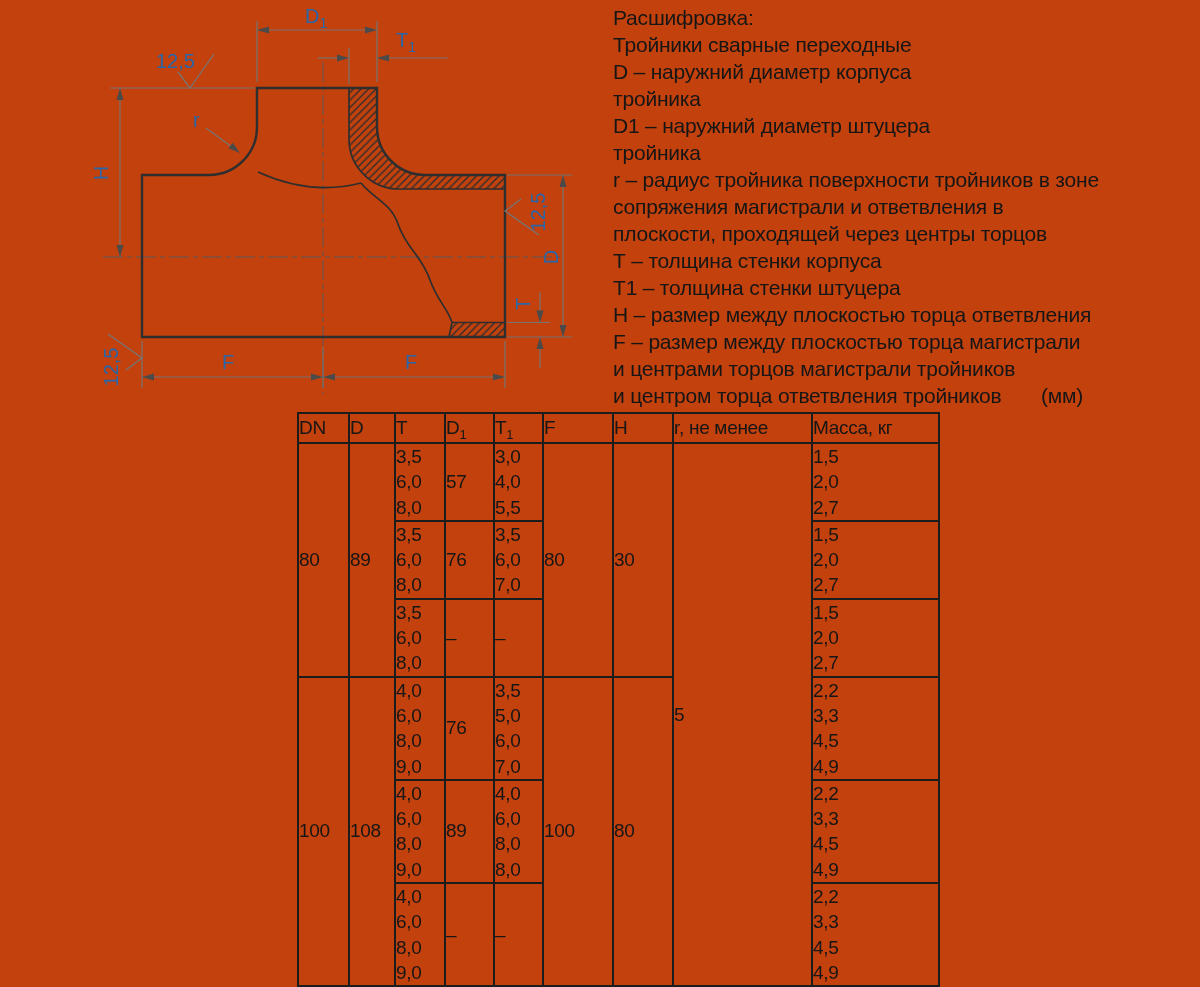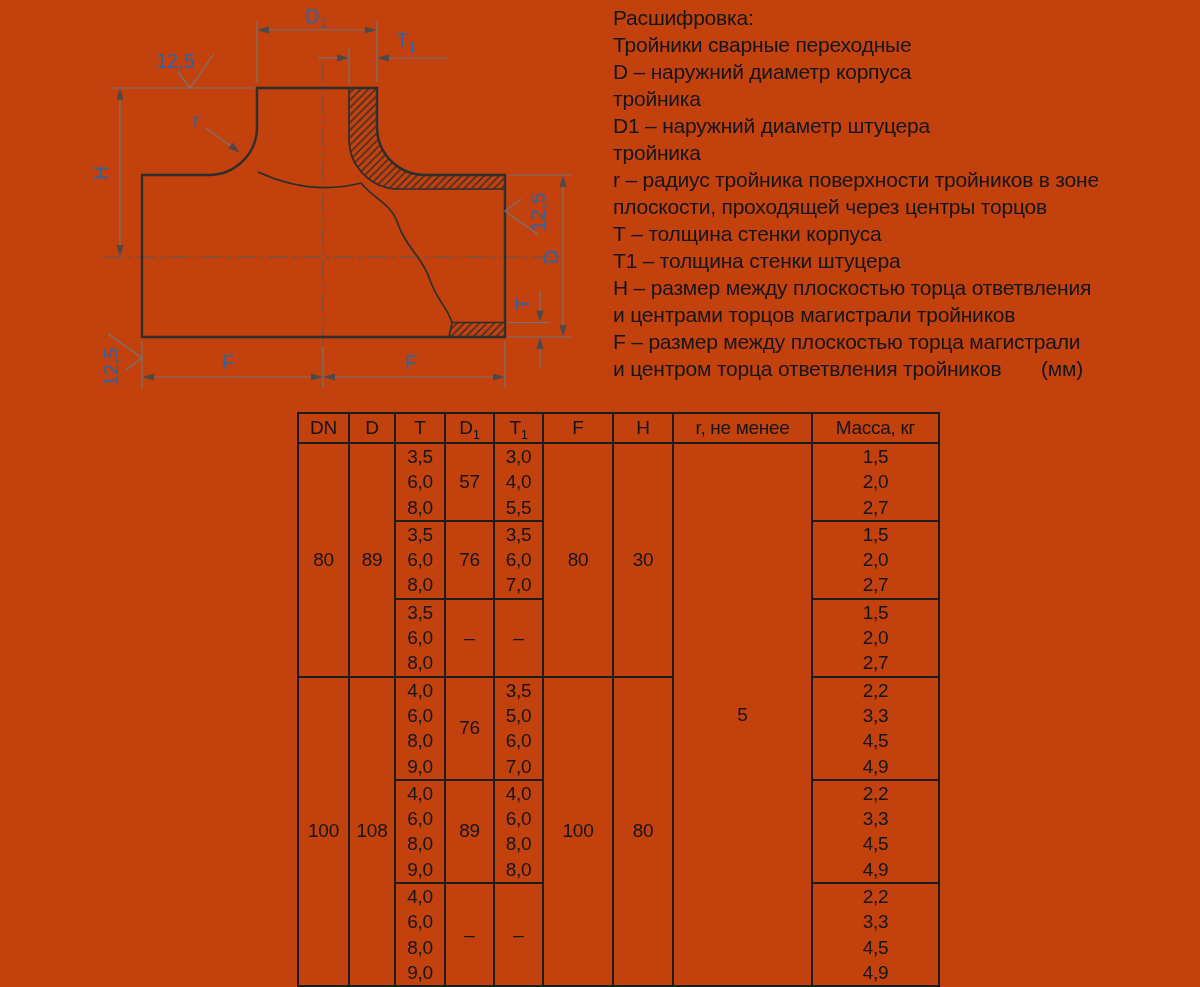--- a/index.html
+++ b/index.html
@@ -17,21 +17,21 @@
     font-size:21px; line-height:27px; letter-spacing:-0.2px; color:#161616;
   }
   
   .spec-table-wrap { position:absolute; left:297px; top:412px; }
   table.spec {
     border-collapse:collapse; table-layout:fixed; width:641px;
     font-size:19px; letter-spacing:-0.3px; color:#161616;
   }
   table.spec th, table.spec td {
     border-left:2px solid #1c1c1c; border-right:2px solid #1c1c1c;
-    padding:0; text-align:center; vertical-align:middle;
+    padding:0; text-align:left; vertical-align:middle;
     font-weight:normal; overflow:hidden;
   }
   table.spec { border:2px solid #1c1c1c; }
   table.spec thead th { border-bottom:2px solid #1c1c1c; height:28px; }
   tr.row-g80  { height:76.6px; }
   tr.row-g100 { height:101px; }
   tr.sub td         { border-top:2px solid #1c1c1c; }
   tr.block-start td { border-top:2px solid #1c1c1c; }
   td.stack { white-space:pre-line; line-height:25.3px;margin-top:14px; }
   td.r-cell { vertical-align:middle; padding-top:105px; }
@@ -127,26 +127,27 @@
   </svg>
 
   <div class="legend">
     <div>Расшифровка:</div>
     <div>Тройники сварные переходные</div>
     <div>D – наружний диаметр корпуса</div>
     <div>тройника</div>
     <div>D1 – наружний диаметр штуцера</div>
     <div>тройника</div>
     <div>r – радиус тройника поверхности тройников в зоне</div>
+    <div>сопряжения магистрали и ответвления в</div>
     <div>плоскости, проходящей через центры торцов</div>
     <div>Т – толщина стенки корпуса</div>
     <div>Т1 – толщина стенки штуцера</div>
     <div>Н – размер между плоскостью торца ответвления</div>
+    <div>F – размер между плоскостью торца магистрали</div>
     <div>и центрами торцов магистрали тройников</div>
-    <div>F – размер между плоскостью торца магистрали</div>
     <div>и центром торца ответвления тройников&nbsp;&nbsp;&nbsp;&nbsp;&nbsp;&nbsp;&nbsp;(мм)</div>
   </div>
 
   <div class="spec-table-wrap">
     <table class="spec">
       <colgroup>
         <col style="width:51px">
           <col style="width:46px">
           <col style="width:50px">
         <col style="width:49px">

